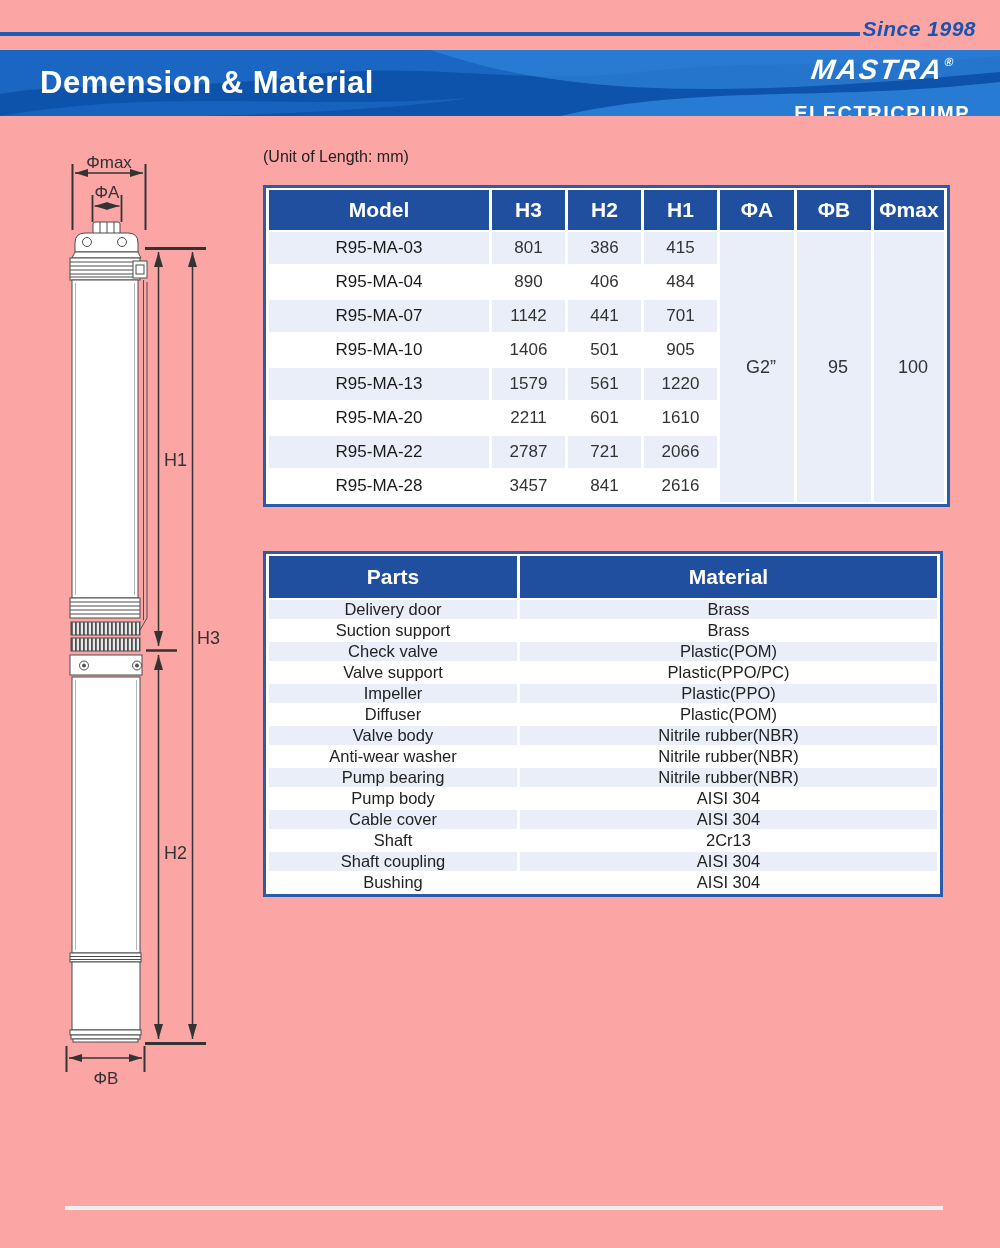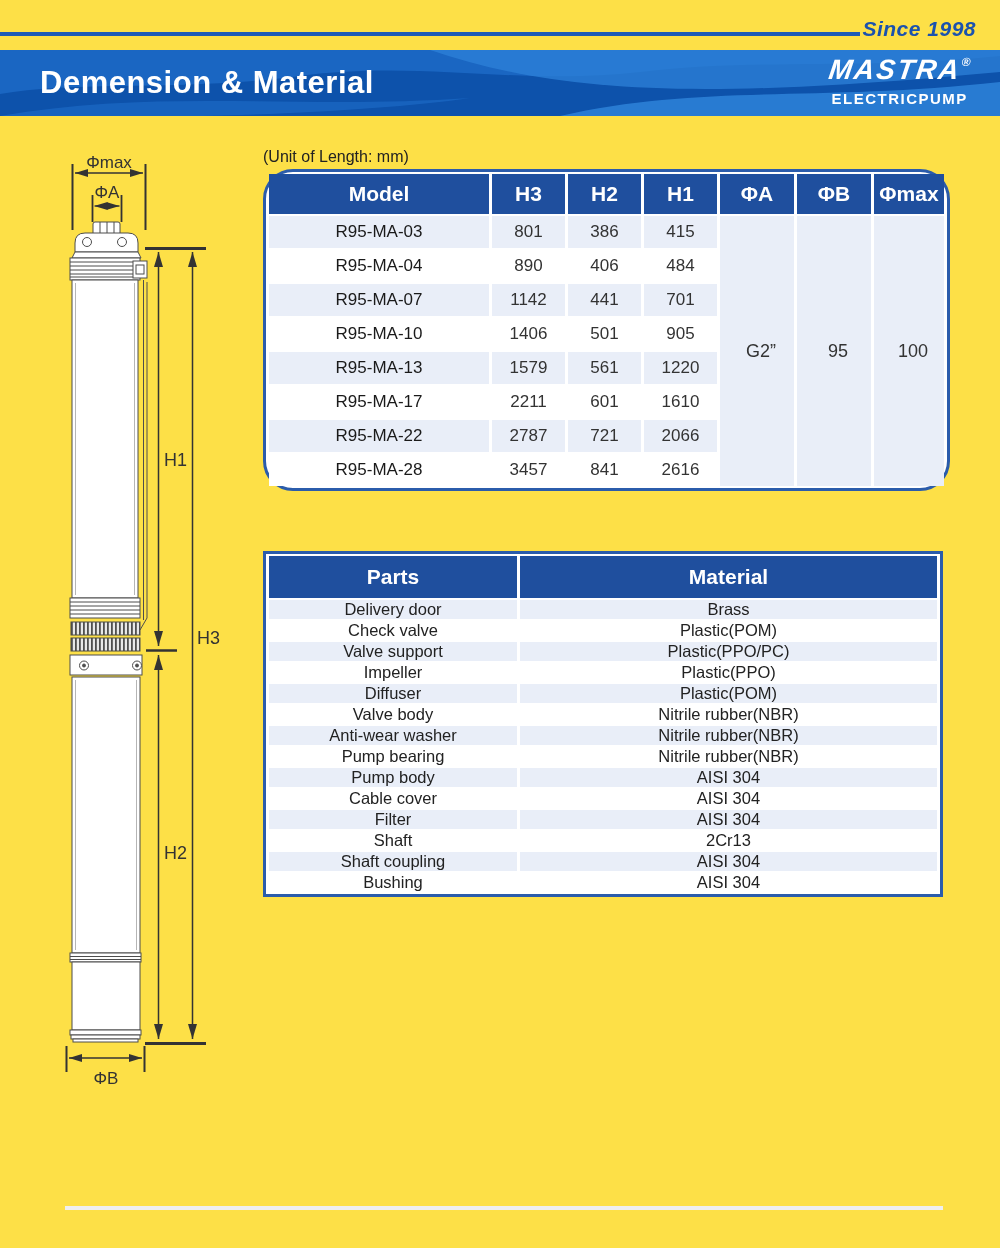--- a/index.html
+++ b/index.html
@@ -1,47 +1,47 @@
 <!DOCTYPE html>
 <html style="--banner-base: #0d52ab; --banner-wave: #2e82d8; --table-header: #1f4f9e; --row-light: #e9eef8; --table-border: #2b5cab; --accent-line: #1d5bb5; --since-color: #1b52ae;"><head>
 <meta charset="utf-8">
 <style>
   html,body{margin:0;padding:0;background:#fff;}
   .page{
-    position:relative;width:1000px;height:1248px;background:#fde047;overflow:hidden;
+    position:relative;width:1000px;height:1248px;background:#fca5a5;overflow:hidden;
     font-family:"Liberation Sans",sans-serif;
   }
   
   .top-line{position:absolute;left:0;top:32px;width:860px;height:4px;background:var(--accent-line,#1d5bb5);}
   .since{
     position:absolute;right:24px;top:17px;font-style:italic;font-weight:bold;
     font-size:21px;color:var(--since-color,#1b52ae);letter-spacing:.5px;
   }
   
   .banner{position:absolute;left:0;top:50px;width:1000px;height:66px;background:var(--banner-base,#0d52ab);overflow:hidden;}
   .banner svg.waves{position:absolute;left:0;top:0;}
   .banner h1{
     position:absolute;left:40px;top:50%;transform:translateY(-50%);margin:0;
     color:#fff;font-size:31px;font-weight:bold;letter-spacing:.5px;z-index:2;
   }
   .logo{position:absolute;right:30px;top:6px;text-align:center;color:#fff;z-index:2;line-height:1;}
   .logo-mark{font-style:italic;font-weight:bold;font-size:28px;letter-spacing:2px;transform:skewX(-8deg);}
   .logo-mark .reg{font-size:12px;font-style:normal;vertical-align:top;letter-spacing:0;}
-  .logo-sub{font-weight:bold;font-size:15px;letter-spacing:1.5px;margin-top:7px;}
+  .logo-sub{font-weight:bold;font-size:20px;letter-spacing:1.5px;margin-top:19px;}
   
   .unit-note{position:absolute;left:263px;top:148px;font-size:16px;color:#222;}
   
   svg.pump{position:absolute;left:30px;top:140px;}
   svg.pump text{font-family:"Liberation Sans",sans-serif;fill:#333;}
   
   table{border-collapse:separate;border-spacing:3px 2px;background:#fff;
         border:3px solid var(--table-border,#2b5cab);position:absolute;table-layout:fixed;}
   th{background:var(--table-header,#1f4f9e);color:#fff;font-weight:bold;font-size:21px;padding:0;}
   td{text-align:center;font-size:17px;color:#333;padding:0;background:#fff;}
-  .dim-table{left:263px;top:169px;border-radius:30px;}
+  .dim-table{left:263px;top:185px;}
   .dim-table th{height:40px;}
   .dim-table td{height:32px;}
   .dim-table td.model{font-weight:normal;color:#1a1a1a;}
   .dim-table tbody tr:nth-child(odd) td{background:var(--row-light,#e9eef8);}
   .dim-table td.merged{background:var(--row-light,#e9eef8) !important;font-size:18px;padding-left:8px;}
   .mat-table{left:263px;top:551px;}
   .mat-table th{height:42px;margin-top:8px;}
   .mat-table td{height:18px;font-size:16.5px;color:#222;}
   .mat-table tbody tr:nth-child(odd) td{background:var(--row-light,#e9eef8);}
   
@@ -223,21 +223,21 @@
         <td>501</td>
         <td>905</td>
       </tr>
       <tr>
         <td class="model">R95-MA-13</td>
         <td>1579</td>
         <td>561</td>
         <td>1220</td>
       </tr>
       <tr>
-        <td class="model">R95-MA-17</td>
+        <td class="model">R95-MA-20</td>
         <td>2211</td>
         <td>601</td>
         <td>1610</td>
       </tr>
       <tr>
         <td class="model">R95-MA-22</td>
         <td>2787</td>
         <td>721</td>
         <td>2066</td>
       </tr>
@@ -260,20 +260,24 @@
         <th>Parts</th>
         <th>Material</th>
       </tr>
     </thead>
     <tbody>
       <tr>
           <td>Delivery door</td>
           <td>Brass</td>
         </tr>
       <tr>
+          <td>Suction support</td>
+          <td>Brass</td>
+        </tr>
+      <tr>
           <td>Check valve</td>
           <td>Plastic(POM)</td>
         </tr>
       <tr>
           <td>Valve support</td>
           <td>Plastic(PPO/PC)</td>
         </tr>
       <tr>
           <td>Impeller</td>
           <td>Plastic(PPO)</td>
@@ -296,24 +300,20 @@
         </tr>
       <tr>
           <td>Pump body</td>
           <td>AISI 304</td>
         </tr>
       <tr>
           <td>Cable cover</td>
           <td>AISI 304</td>
         </tr>
       <tr>
-          <td>Filter</td>
-          <td>AISI 304</td>
-        </tr>
-      <tr>
           <td>Shaft</td>
           <td>2Cr13</td>
         </tr>
       <tr>
           <td>Shaft coupling</td>
           <td>AISI 304</td>
         </tr>
       <tr>
           <td>Bushing</td>
           <td>AISI 304</td>

